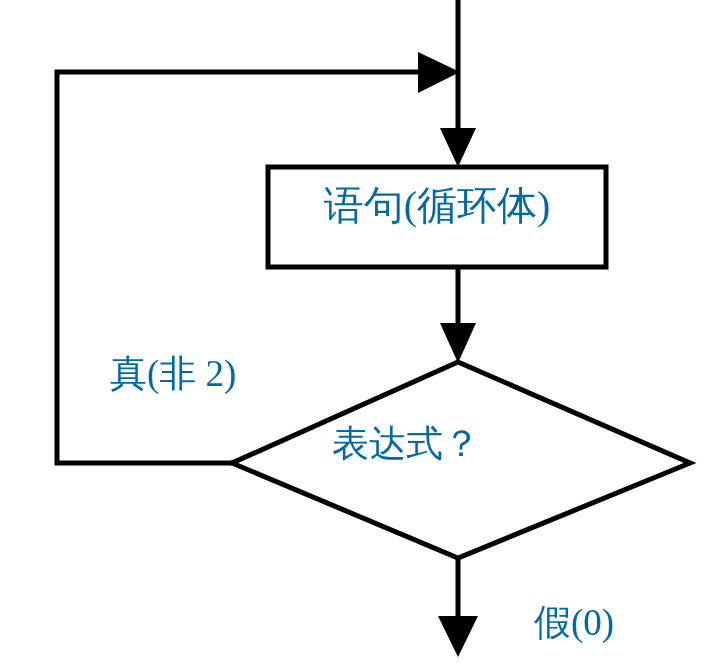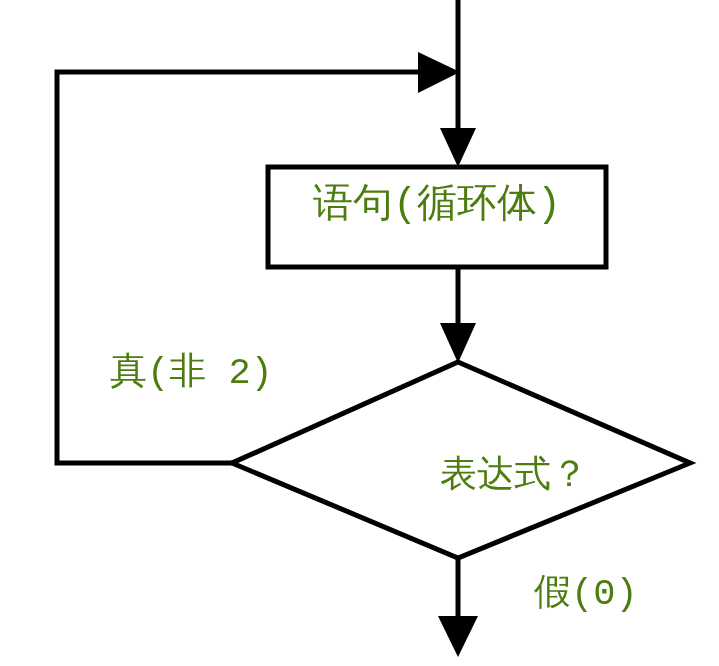--- a/index.html
+++ b/index.html
@@ -19,49 +19,48 @@
   }
   #flowchart-canvas svg {
     position: absolute;
     top: 0;
     left: 0;
     width: 719px;
     height: 666px;
   }
   .node-label {
     position: absolute;
-    font-family: Liberation Mono, monospace;
-    color: #4d7c0f;
+    font-family: Liberation Serif, serif;
+    color: #0369a1;
     white-space: nowrap;
     line-height: 1;
     user-select: none;
   }
   #statement-box-label {
     left: 268px;
     top: 186px;
     width: 338px;
     text-align: center;
     font-size: 40px;
   }
   #decision-label {
     left: 332px;
     top: 425px;
     width: 256px;
-    text-align: right;
+    text-align: left;
     font-size: 37px;
-    margin-top: 33px;
   }
   #true-branch-label {
     left: 110px;
     top: 355px;
     font-size: 37px;
   }
   #false-branch-label {
     left: 534px;
-    top: 576px;
+    top: 604px;
     font-size: 37px;
   }
 </style>
 </head>
 <body>
 
 <div id="flowchart-canvas">
 
   <svg viewBox="0 0 719 666">
     <g fill="none" stroke="#000000" stroke-width="5" stroke-linecap="butt">

